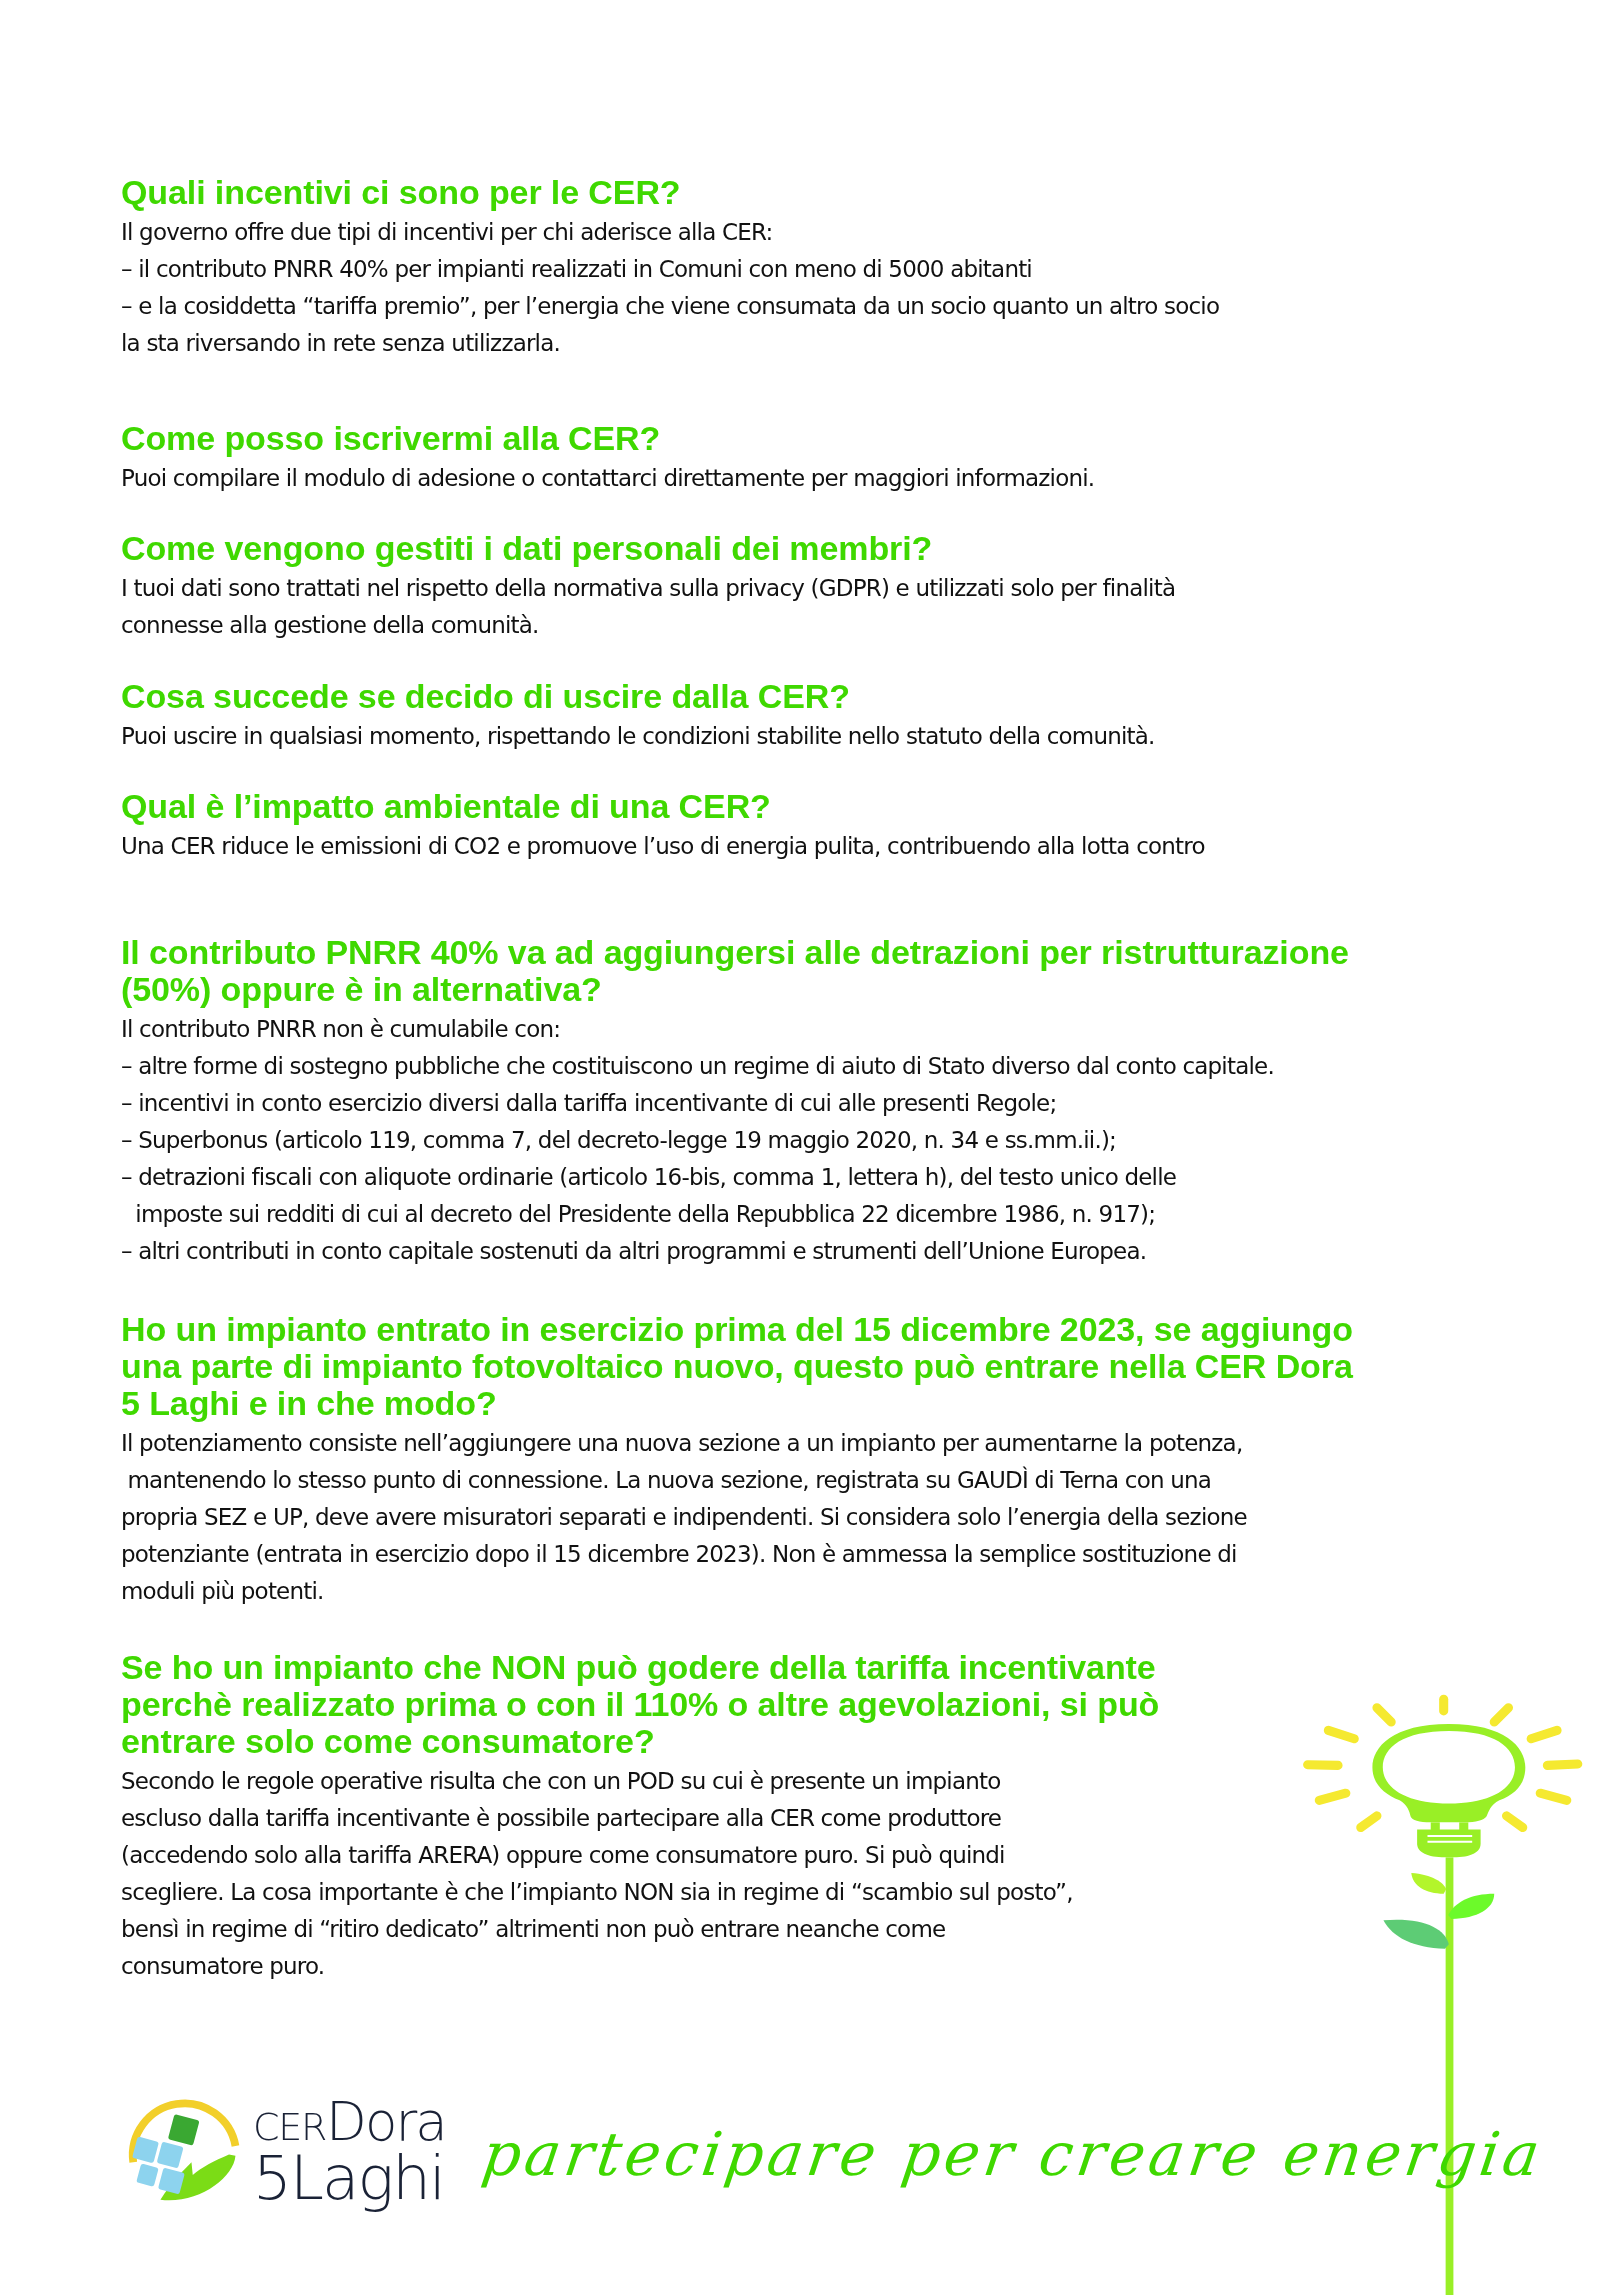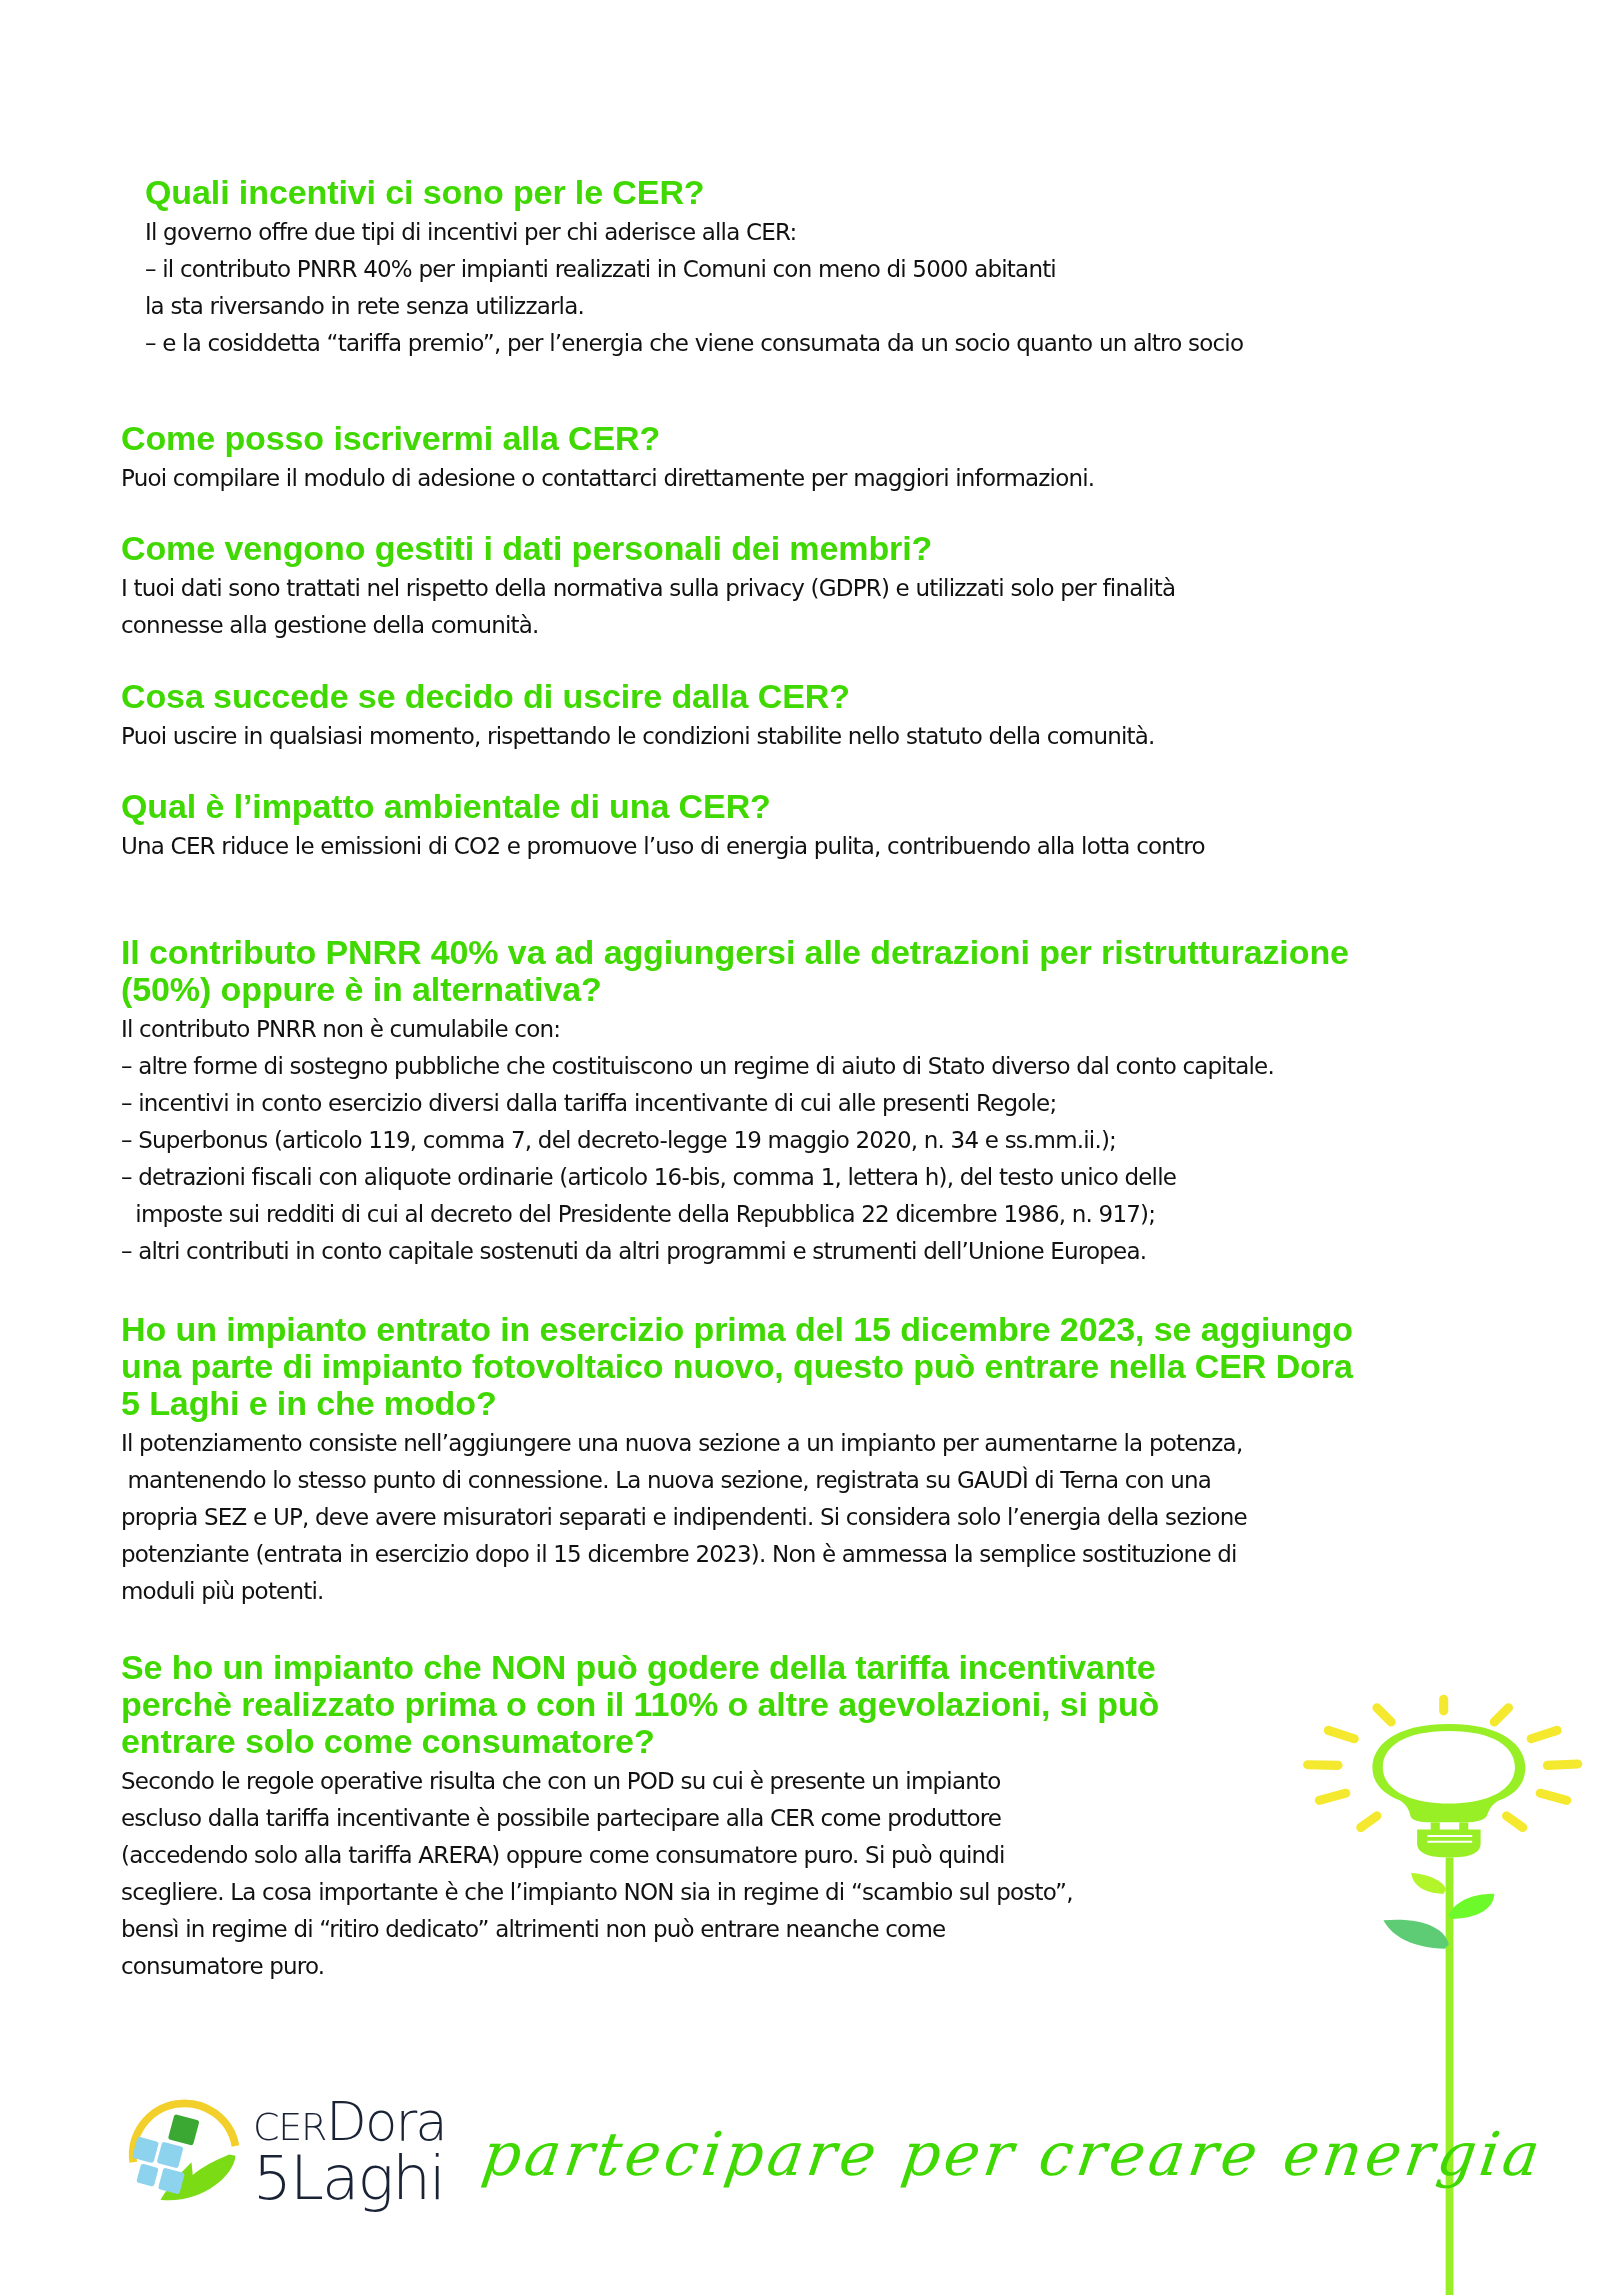--- a/index.html
+++ b/index.html
@@ -10,21 +10,21 @@
       font-family: "Liberation Sans", sans-serif; font-weight: bold;
       font-size: 34px; line-height: 37px; letter-spacing: -0.1px;
     }
     .faq .body {
       font-family: "DejaVu Sans", sans-serif; color: #111;
       font-size: 23px; line-height: 37px; letter-spacing: -0.8px;
       margin: 2.6px 0 0 0;
     }
     .faq .body p { margin: 0; }
     .faq .body .indent { padding-left: 14.3px; }
-    #q1 { top: 174px; margin-left: 24px; }
+    #q1 { top: 174px; }
     #q2 { top: 420px; }
     #q3 { top: 530px; }
     #q4 { top: 678px; }
     #q5 { top: 788px; }
     #q6 { top: 934px; }
     #q7 { top: 1311px; }
     #q8 { top: 1649px; width: 1179px; }
 
     .logo { position: absolute; left: 120px; top: 2091px; width: 305px; height: 110px; }
     .logo-text { position: absolute; left: 133px; top: 0; font-family: "DejaVu Sans", sans-serif; color: #1a2236; font-weight: 200; }
@@ -40,22 +40,22 @@
     .bulb { position: absolute; left: 1270px; top: 1685px; width: 337px; height: 611px; }
   </style>
 </head>
 <body>
 
 <section class="faq" id="q1">
   <h2>Quali incentivi ci sono per le CER?</h2>
   <div class="body">
     <p>Il governo offre due tipi di incentivi per chi aderisce alla CER:</p>
     <p>– il contributo PNRR 40% per impianti realizzati in Comuni con meno di 5000 abitanti</p>
+    <p>– e la cosiddetta “tariffa premio”, per l’energia che viene consumata da un socio quanto un altro socio</p>
     <p>la sta riversando in rete senza utilizzarla.</p>
-    <p>– e la cosiddetta “tariffa premio”, per l’energia che viene consumata da un socio quanto un altro socio</p>
   </div>
 </section>
 
 <section class="faq" id="q2">
   <h2>Come posso iscrivermi alla CER?</h2>
   <div class="body">
     <p>Puoi compilare il modulo di adesione o contattarci direttamente per maggiori informazioni.</p>
   </div>
 </section>
 

